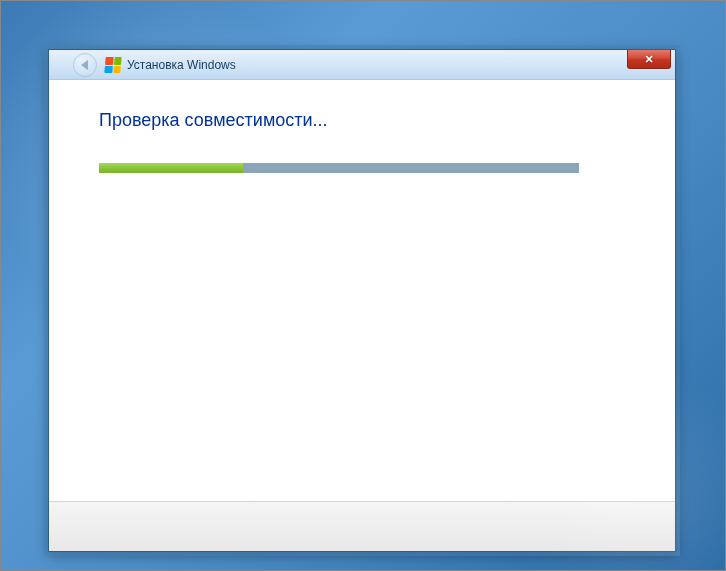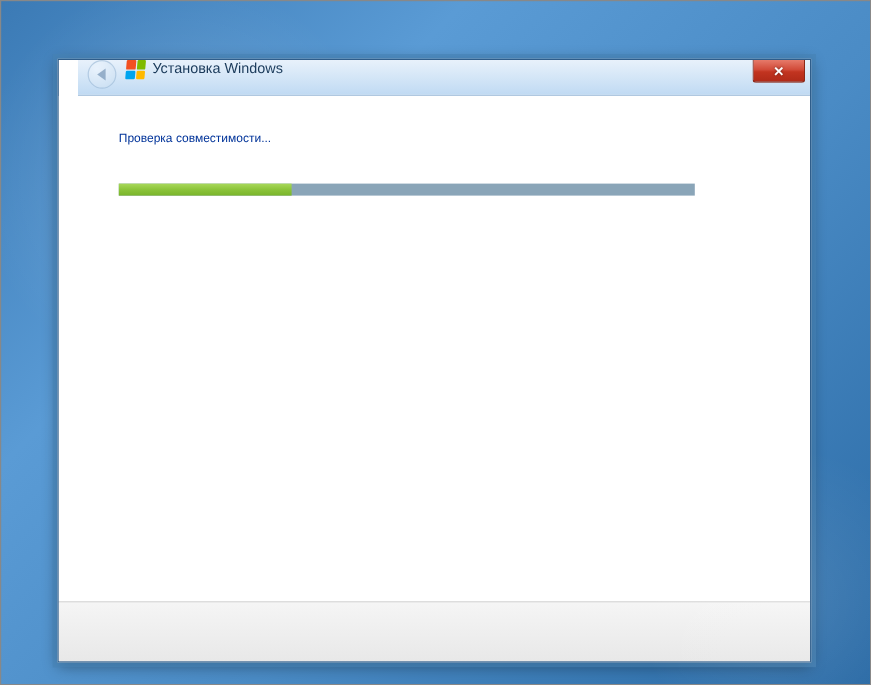--- a/index.html
+++ b/index.html
@@ -38,24 +38,23 @@
       border: 1px solid #2f5d8a;
       box-shadow: 0 0 0 4px rgba(70,130,180,0.6), 0 3px 12px rgba(0,0,0,0.4);
       display: flex;
       flex-direction: column;
     }
     .titlebar {
       height: 30px;
       background: linear-gradient(to bottom, #e8f1fb 0%, #d4e6f7 50%, #c0daf3 100%);
       border-bottom: 1px solid #b0c8e0;
       display: flex;
-      align-items: flex-start;
-      padding: 0 6px 0 8px;
+      align-items: center;
+      padding: 0 6px 0 24px;
       position: relative;
-      margin-left: 16px;
     }
     .back-button {
       width: 24px; height: 24px;
       border-radius: 50%;
       background: radial-gradient(circle at 30% 30%, #f0f7ff, #c8ddf0);
       border: 1px solid #9ab8d5;
       display: flex;
       align-items: center;
       justify-content: center;
       opacity: 0.6;
@@ -104,21 +103,21 @@
       font-size: 11px;
       font-weight: bold;
       text-shadow: 0 0 2px rgba(0,0,0,0.5);
     }
     .content {
       flex: 1;
       padding: 30px 50px 20px 50px;
       background: #fff;
     }
     .heading {
-      font-size: 10px;
+      font-size: 18px;
       color: #003399;
       margin-bottom: 32px;
     }
     .progress-track {
       width: 480px;
       height: 10px;
       background: #8aa5b8;
       position: relative;
     }
     .progress-fill {

